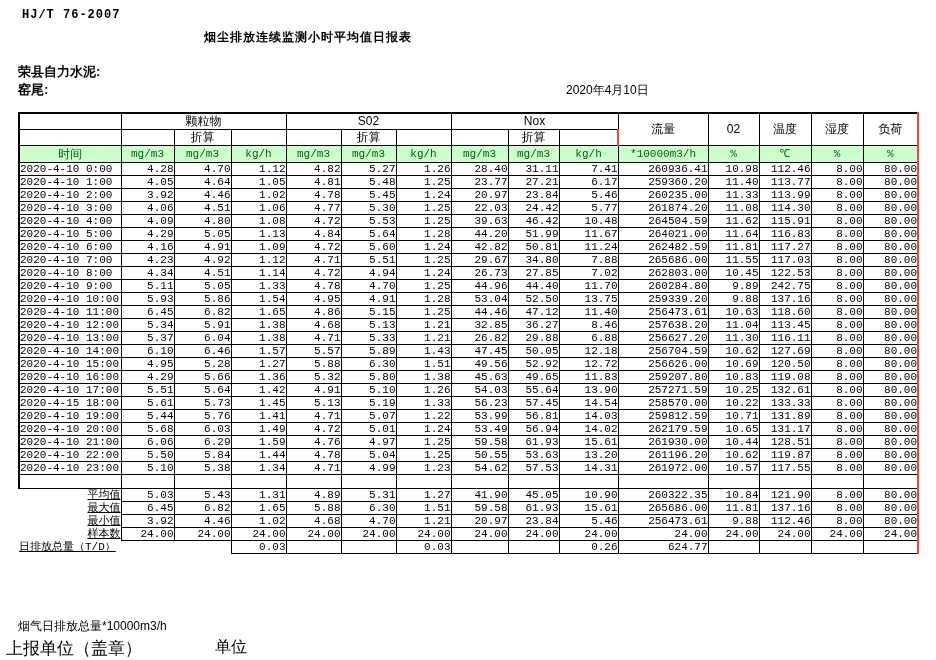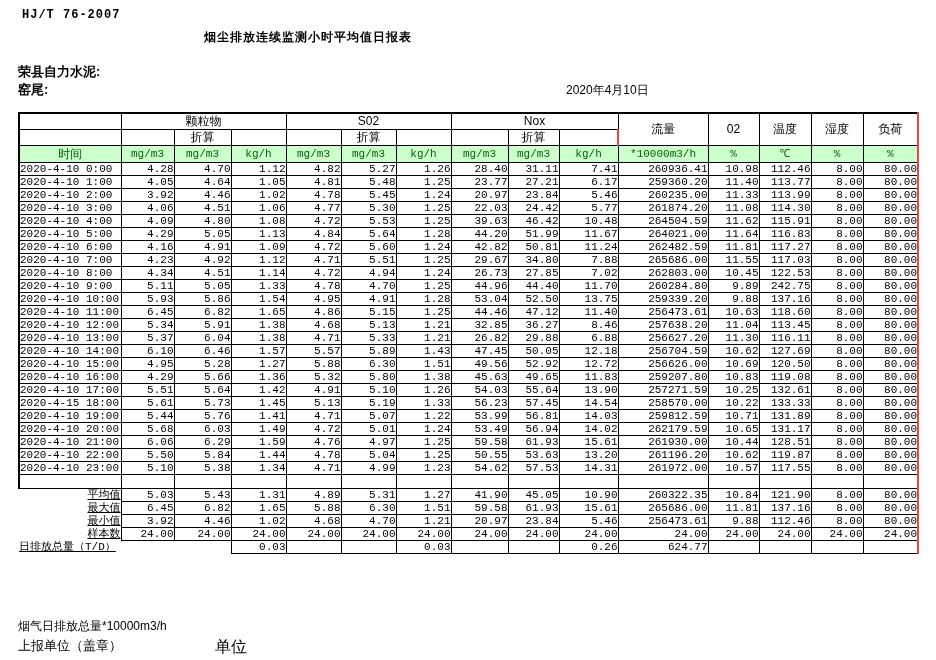--- a/index.html
+++ b/index.html
@@ -48,21 +48,21 @@
   tr.spacer td { height: 14px; }
   td.lbl, td.tlbl {
     border: none !important; text-decoration: underline;
     font-family: "Liberation Sans", sans-serif; font-size: 12px;
   }
   td.lbl  { text-align: right; padding-right: 3px; }
   td.tlbl { text-align: left; padding-left: 1px; overflow: visible; }
   tr.total td { border-bottom: 1px solid #000; }
 
   .footnote { position: absolute; left: 18px; top: 618px; font-size: 12px; }
-  .report-unit { position: absolute; left: 18px; top: 637px; font-size: 13px; }
+  .report-unit { position: absolute; left: 6px; top: 637px; font-size: 17px; }
   .unit-label { position: absolute; left: 215px; top: 637px; font-size: 16px; }
 </style>
 </head>
 <body>
 
 <div class="page">
 
   <div class="std">HJ/T  76-2007</div>
   <div class="title">烟尘排放连续监测小时平均值日报表</div>
   <div class="company">荣县自力水泥:</div>

